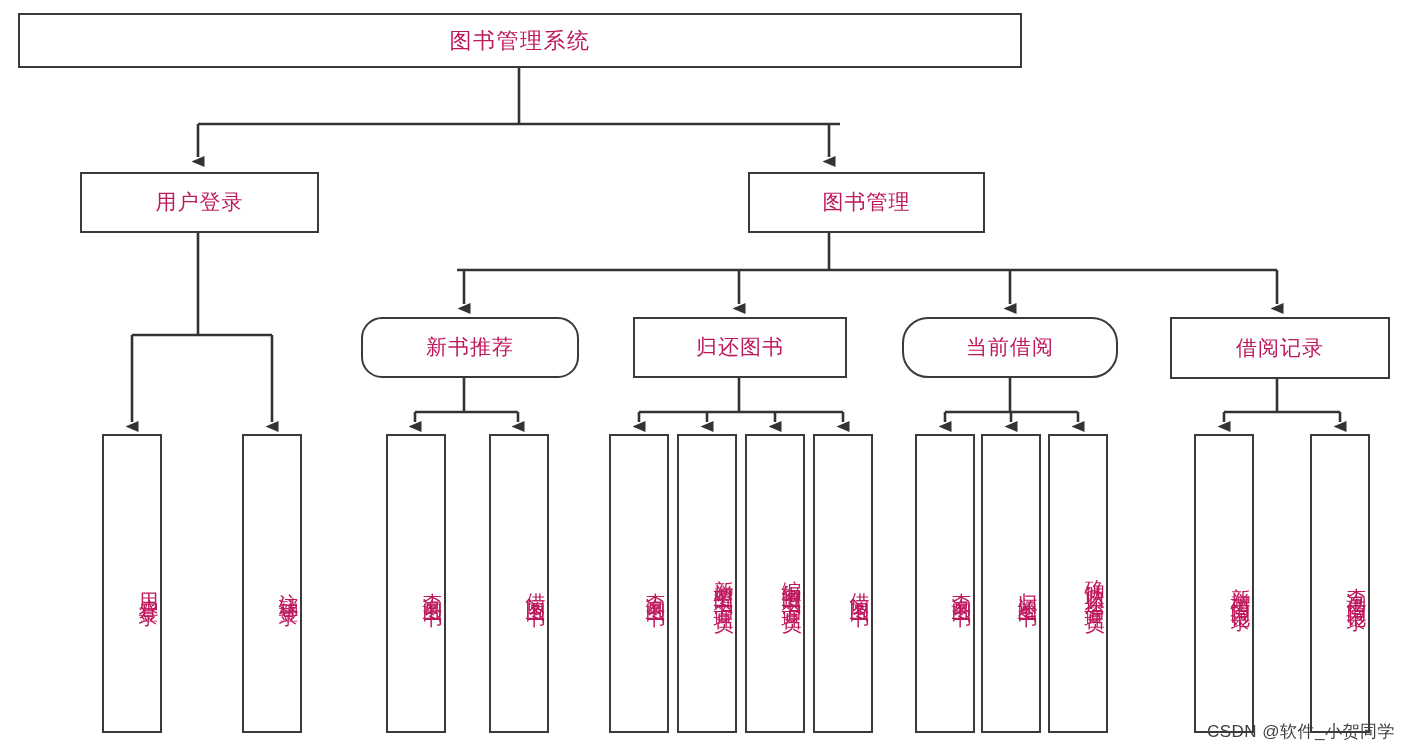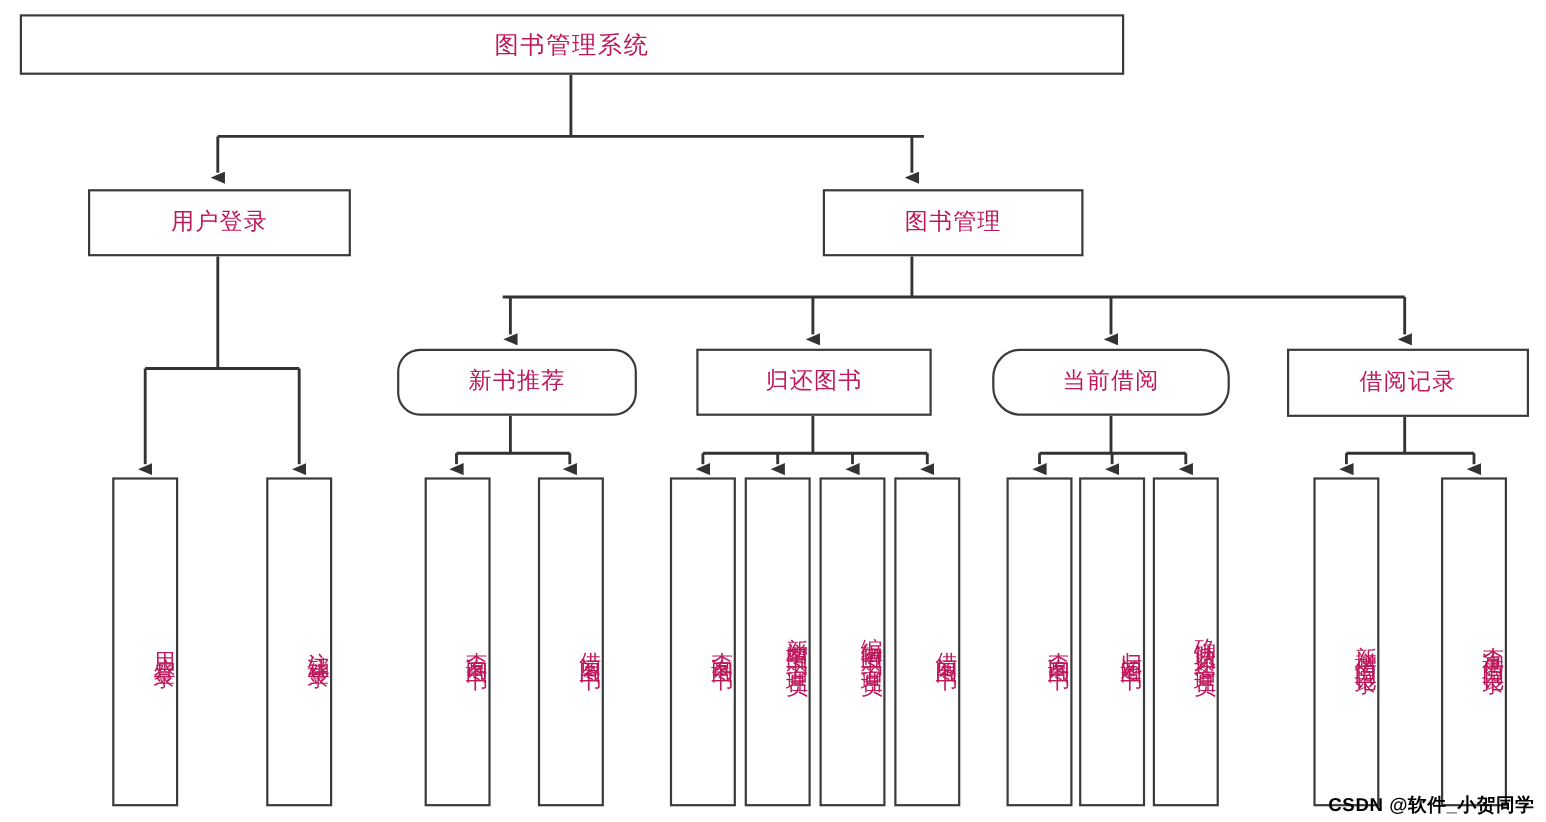--- a/index.html
+++ b/index.html
@@ -58,25 +58,24 @@
   .node-v > span {
     writing-mode: vertical-rl;
     text-orientation: upright;
     display: block;
   }
   .watermark {
     position: absolute;
     right: 10px;
     bottom: 4px;
     font-size: 17px;
-    color: #000000;
+    color: #404040;
     letter-spacing: 0.5px;
     z-index: 3;
     white-space: nowrap;
-    font-weight: bold;
   }
 </style>
 </head>
 <body>
 
 <div id="canvas">
 
   <svg id="edges" viewBox="0 0 1405 747">
     <defs>
       <marker id="arrow" markerWidth="11" markerHeight="13" refX="1" refY="6.5" orient="auto" markerUnits="userSpaceOnUse">

